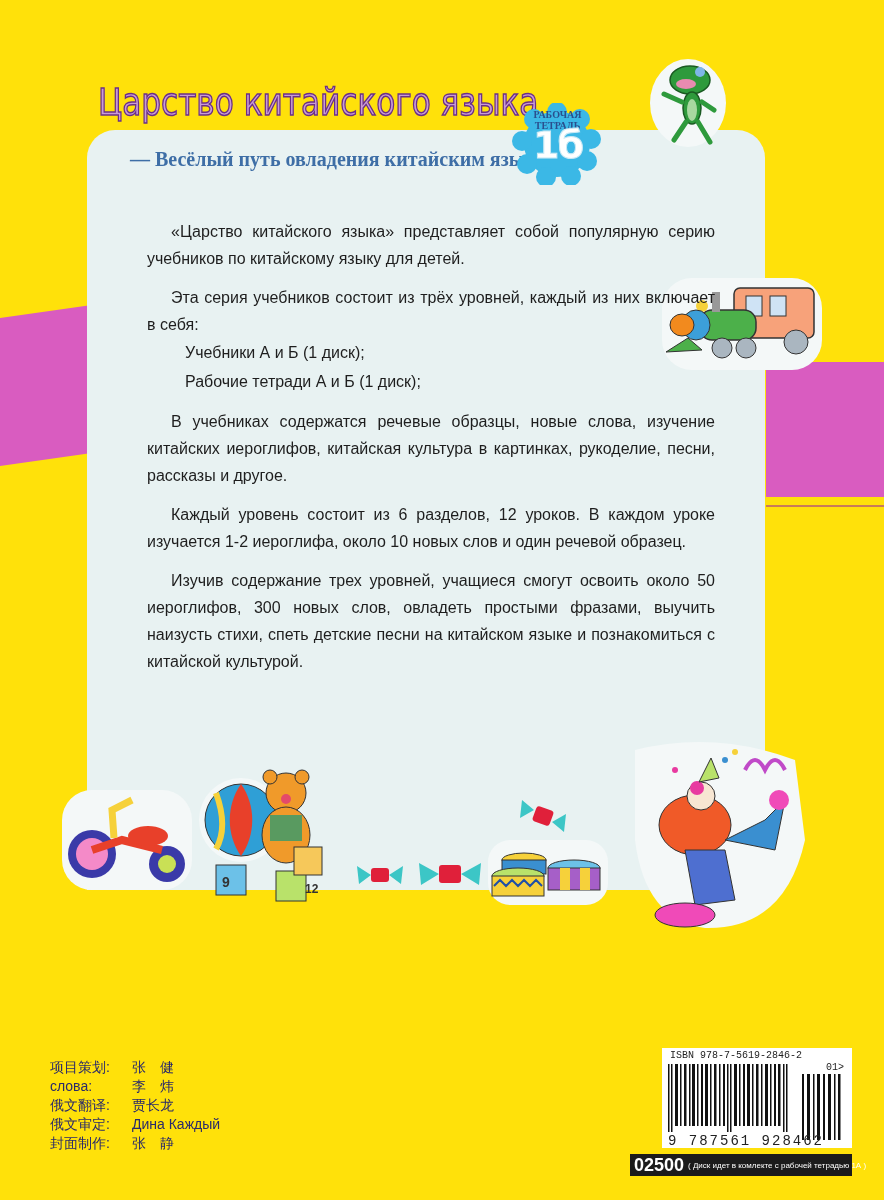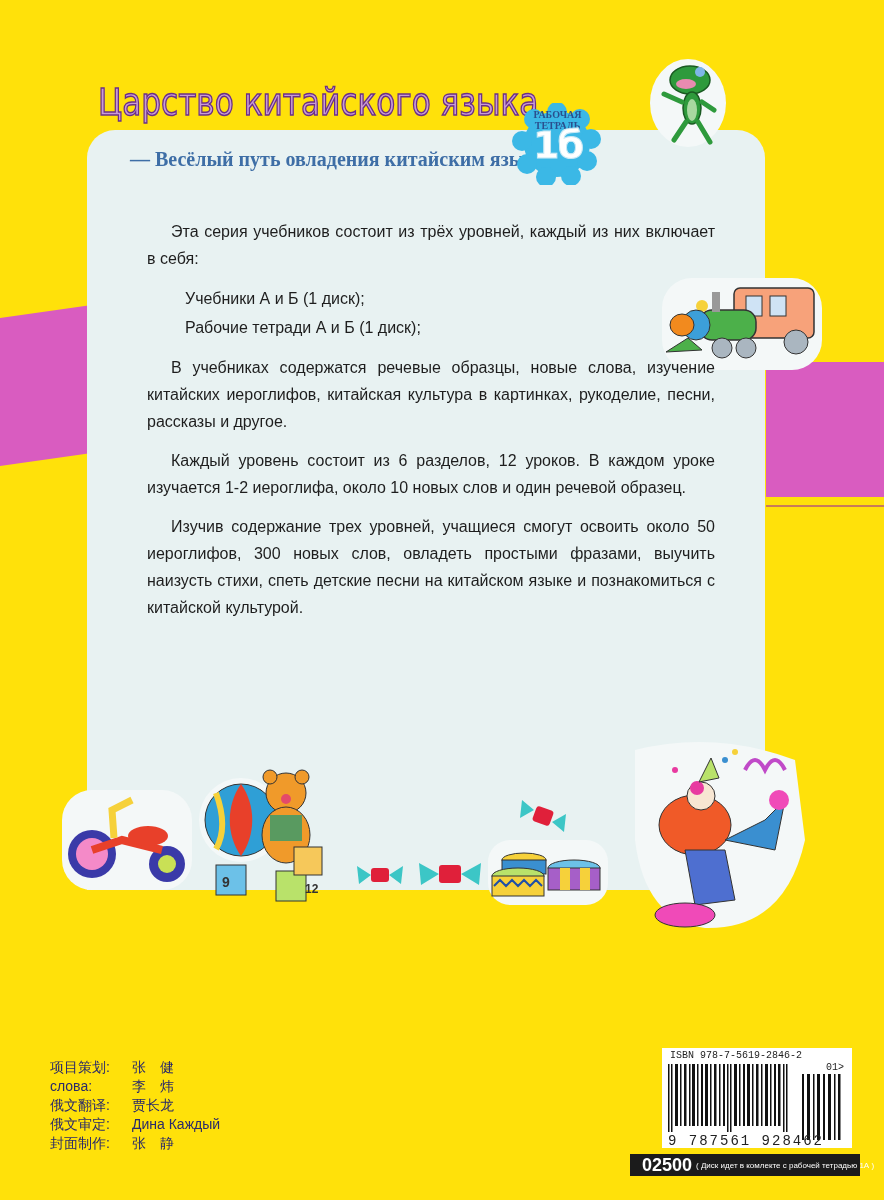--- a/index.html
+++ b/index.html
@@ -59,21 +59,21 @@
   }
   .isbn {
     position: absolute; left: 8px; top: 2px; font-family: "Liberation Mono", monospace; font-size: 10px; color: #222;
   }
   .addon { position: absolute; right: 8px; top: 14px; font-family: "Liberation Mono", monospace; font-size: 10px; color:#222; }
   .bars { position: absolute; left: 6px; top: 16px; width: 122px; height: 68px; }
   .bars2 { position: absolute; left: 140px; top: 26px; width: 40px; height: 66px; }
   .bar-digits { position: absolute; left: 6px; top: 85px; font-family: "Liberation Mono", monospace; font-size: 14px; letter-spacing: 2px; color:#222; }
   .price {
     position: absolute; left: 630px; top: 1154px; width: 218px; height: 22px; background: #1B1B1B; color: #FFFFFF;
-    display: flex; align-items: center; padding-left: 12px;
+    display: flex; align-items: center; padding-left: 4px;
   }
   .price-code { font-size: 18px; font-weight: bold; }
   .price-note { font-size: 8px; margin-left: 4px; white-space: nowrap; }
 </style>
 </head>
 <body>
 
 <div class="band band-left"></div>
 <div class="band band-right"></div>
 <div class="band-right-line2"></div>
@@ -122,21 +122,22 @@
   <circle cx="40" cy="28" r="6" fill="#F6D13A"></circle>
   <ellipse cx="34" cy="47" rx="14" ry="15" fill="#3C9FD9" stroke="#333"></ellipse>
   <ellipse cx="20" cy="47" rx="12" ry="11" fill="#F28A1E" stroke="#333"></ellipse>
   <path d="M4 74 L26 60 L40 72 Z" fill="#4CB04A" stroke="#333"></path>
   <circle cx="60" cy="70" r="10" fill="#AAB6C0" stroke="#333"></circle>
   <circle cx="84" cy="70" r="10" fill="#AAB6C0" stroke="#333"></circle>
   <circle cx="134" cy="64" r="12" fill="#AAB6C0" stroke="#333"></circle>
 </svg>
 
 <div class="body-text">
-  <p style="margin-bottom:12px">Эта серия учебников состоит из трёх уровней, каждый из них включает в себя:</p>
+  <p>«Царство китайского языка» представляет собой популярную серию учебников по китайскому языку для детей.</p>
+  <p style="margin-bottom:0">Эта серия учебников состоит из трёх уровней, каждый из них включает в себя:</p>
   <div class="list">
     <div>Учебники А и Б (1 диск);</div>
     <div>Рабочие тетради А и Б (1 диск);</div>
   </div>
   <p>В учебниках содержатся речевые образцы, новые слова, изучение китайских иероглифов, китайская культура в картинках, рукоделие, песни, рассказы и другое.</p>
   <p>Каждый уровень состоит из 6 разделов, 12 уроков. В каждом уроке изучается 1-2 иероглифа, около 10 новых слов и один речевой образец.</p>
   <p>Изучив содержание трех уровней, учащиеся смогут освоить около 50 иероглифов, 300 новых слов, овладеть простыми фразами, выучить наизусть стихи, спеть детские песни на китайском языке и познакомиться с китайской культурой.</p>
 </div>
 
 <svg class="deco" style="left:62px;top:790px" width="130" height="100" viewBox="0 0 130 100">

